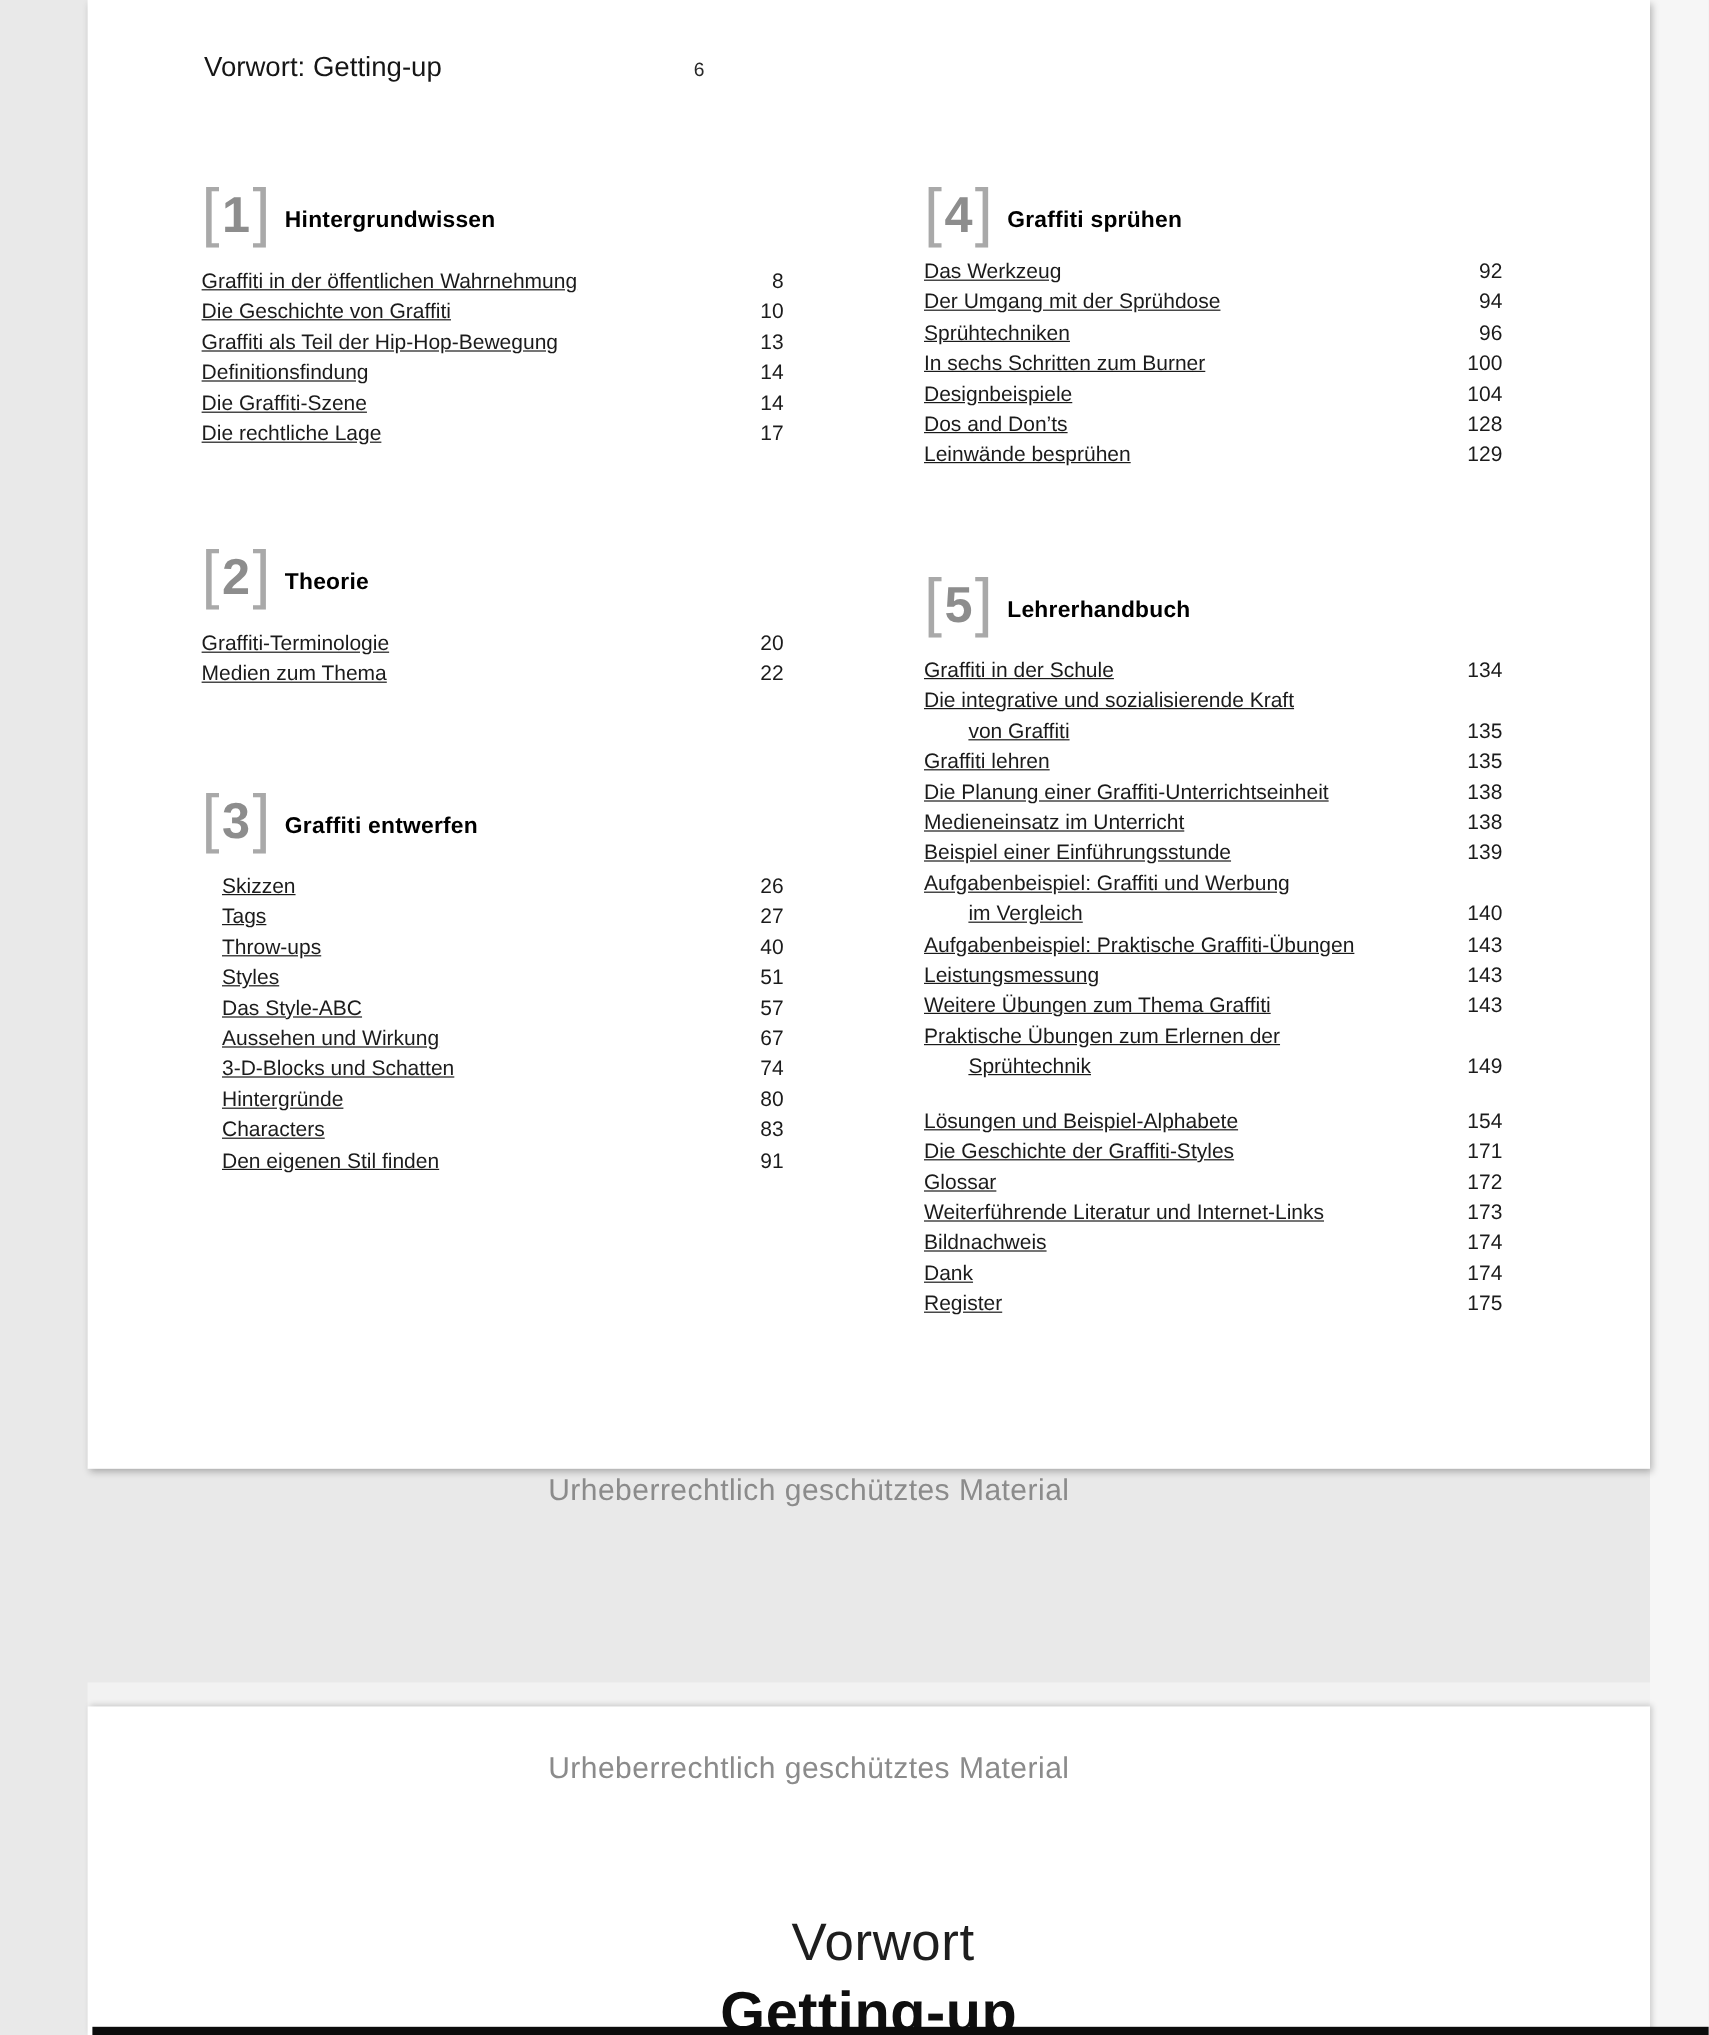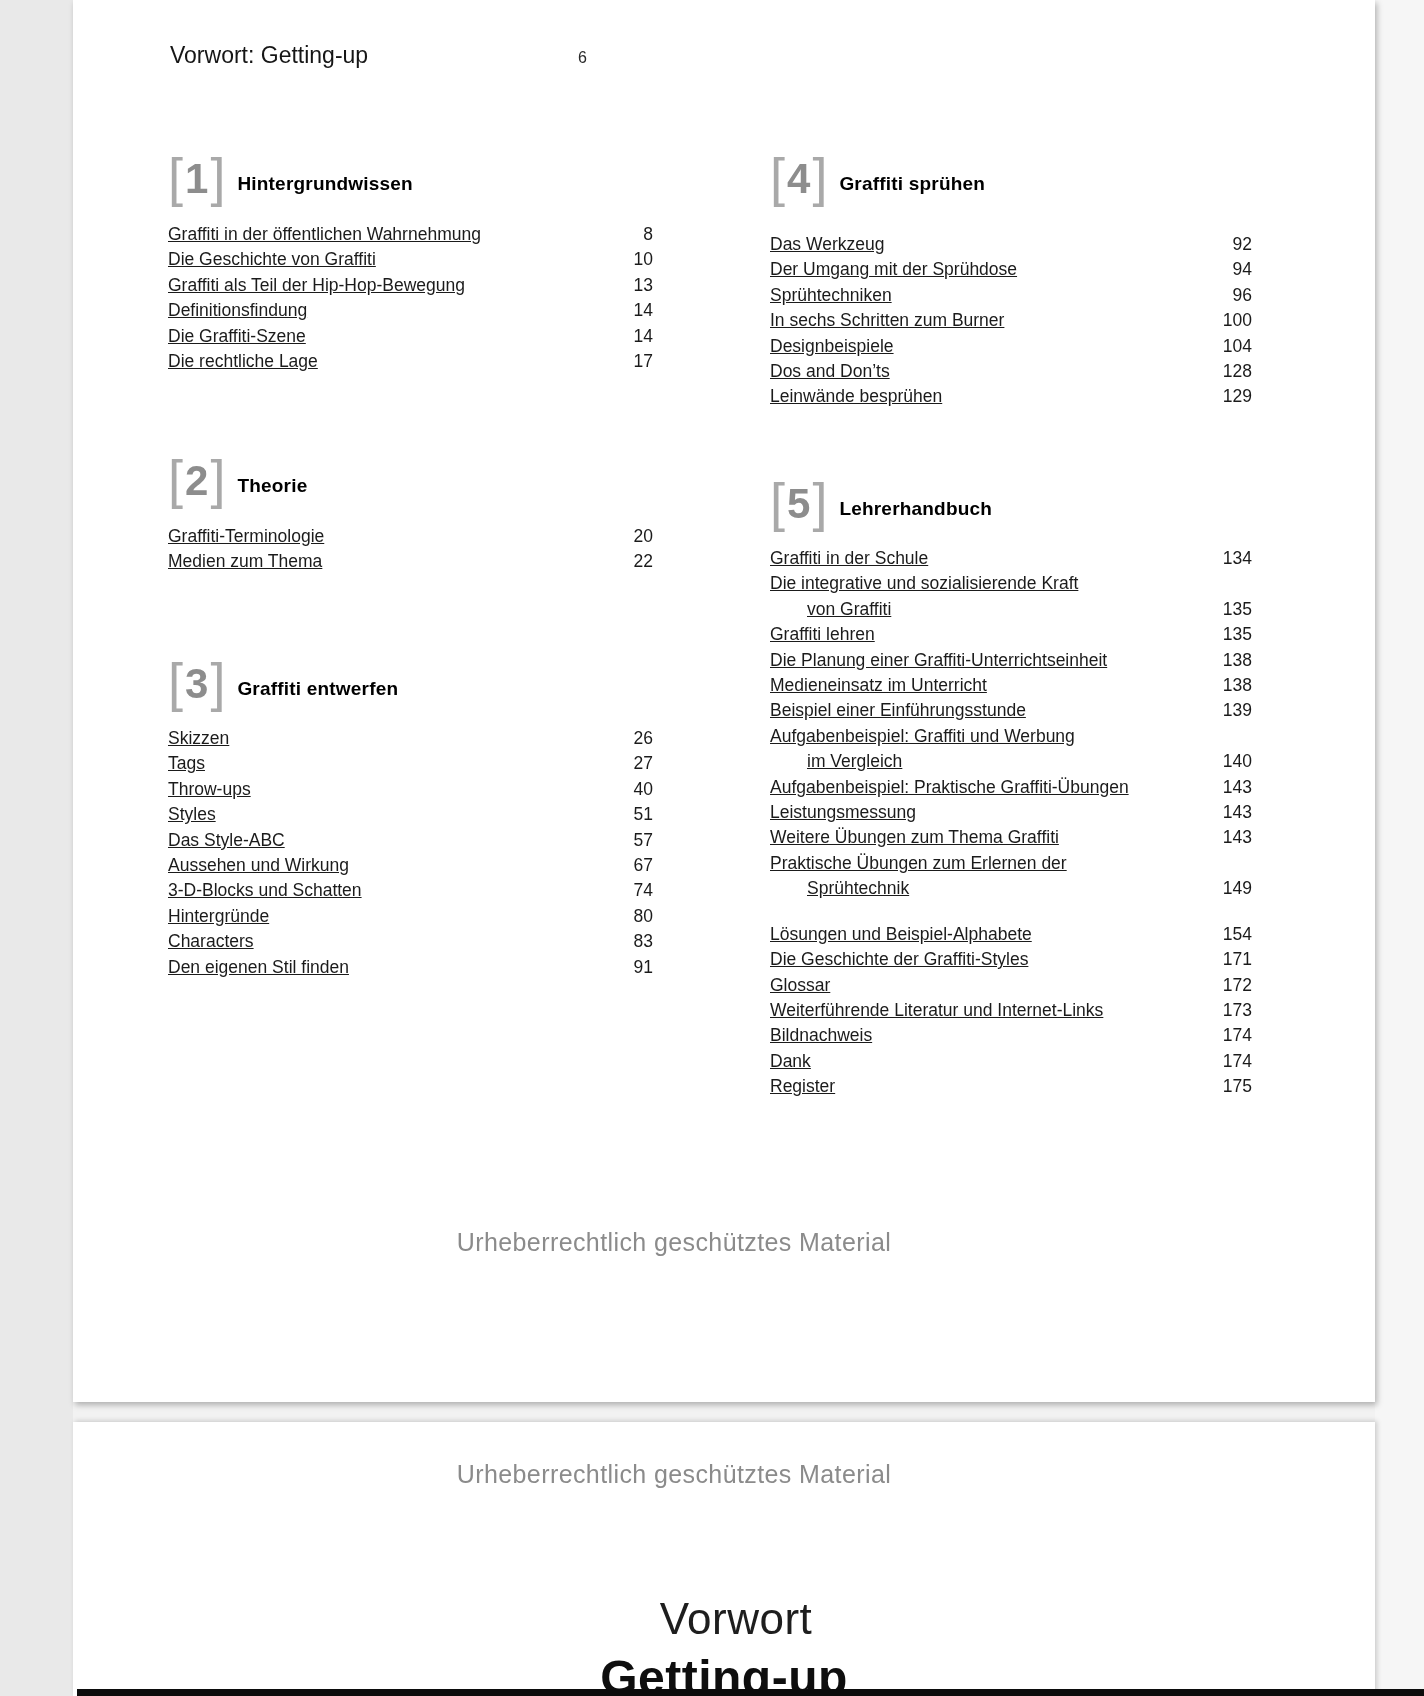--- a/index.html
+++ b/index.html
@@ -4,21 +4,21 @@
 <style>
   html,body{margin:0;padding:0;}
   body{
     width:1424px;height:1696px;position:relative;overflow:hidden;
     background:#e9e9e9;
     font-family:"Liberation Sans","DejaVu Sans",sans-serif;
     -webkit-font-smoothing:antialiased;
   }
   .right-strip{position:absolute;left:1375px;top:0;width:49px;height:1696px;background:#f6f6f6;}
   .page{position:absolute;left:73px;width:1302px;background:#ffffff;}
-  .page1{top:0;height:1402px;box-shadow:2px 3px 6px rgba(0,0,0,0.28);}
+  .page1{top:0;height:1224px;box-shadow:2px 3px 6px rgba(0,0,0,0.28);}
   .page2{top:1422px;height:274px;box-shadow:2px -1px 5px rgba(0,0,0,0.18);}
   .page-gap{position:absolute;left:73px;top:1402px;width:1302px;height:20px;background:#f2f2f2;}
 
   
   .page-header{
     position:absolute;left:97px;top:42px;width:417px;
     display:flex;justify-content:space-between;align-items:baseline;
   }
   .page-header .ph-title{font-size:23px;color:#161616;}
   .page-header .ph-num{font-size:16px;color:#2a2a2a;}
@@ -41,22 +41,22 @@
 
   
   #sec0{left:95px;top:150px;width:485px;}
   #sec1{left:95px;top:452px;width:485px;}
   #sec2{left:95px;top:655px;width:485px;}
   #sec3{left:697px;top:150px;width:482px;}
   #sec4{left:697px;top:475px;width:482px;}
   
   #sec0 .sec-list{margin-top:14px;}
   #sec1 .sec-list{margin-top:14px;}
-  #sec2 .sec-list{margin-top:13px;}
-  #sec3 .sec-list{margin-top:24px;}
+  #sec2 .sec-list{margin-top:13px;margin-left:17px;}
+  #sec3 .sec-list{margin-top:6px;}
   #sec4 .sec-list{margin-top:13px;}
 
   .copyright{
     position:absolute;left:0;right:100px;text-align:center;
     font-size:25px;color:#8b8b8b;letter-spacing:0.4px;
   }
   .page1 .copyright{top:1228px;}
   .page2 .copyright{top:38px;}
 
   .vorwort-title{

